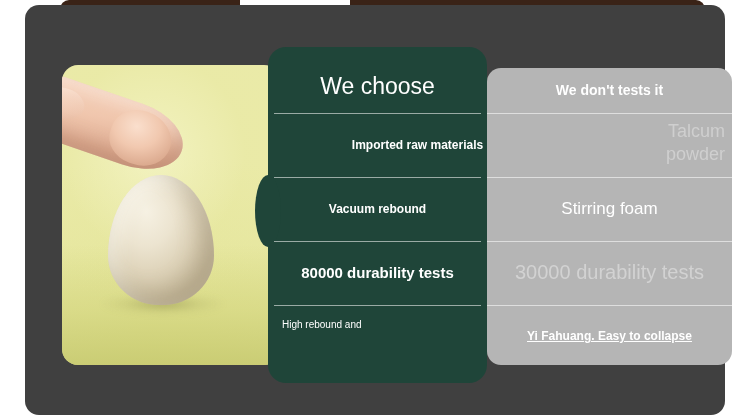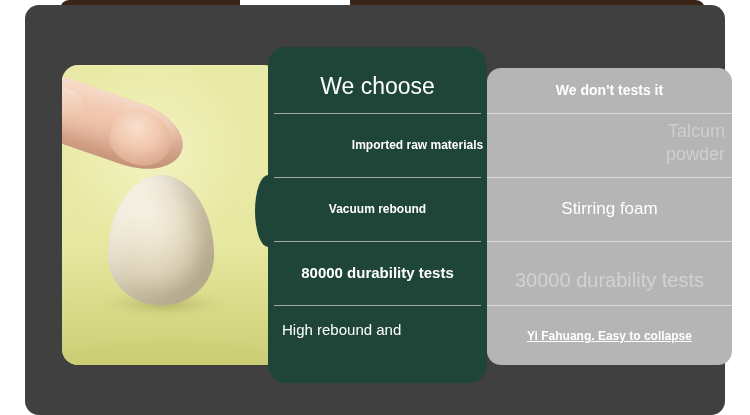--- a/index.html
+++ b/index.html
@@ -194,21 +194,21 @@
     box-sizing: border-box;
   }
   .cell.good { left: 243px; width: 219px; padding: 0 12px; }
   .cell.bad  { left: 462px; width: 245px; padding: 0 10px; }
 
   .t-head-good { font-size: 23px; font-weight: 400; }
   .t-head-bad  { font-size: 14px; font-weight: 700; }
   .t-sm        { font-size: 12px; font-weight: 700; }
   .t-md        { font-size: 15px; font-weight: 700; }
   .t-lg        { font-size: 17px; font-weight: 400; }
-  .t-xl        { font-size: 20px; font-weight: 400; margin-top: 8px; }
+  .t-xl        { font-size: 20px; font-weight: 400; }
   .t-faded     { color: #d2d2d2; font-weight: 400; }
 
   
   .cell-overlap {
     position: absolute;
     left: 462px;
     top: 110px;
     width: 245px;
     height: 60px;
     overflow: hidden;
@@ -240,21 +240,21 @@
   
   .cell-stack {
     position: absolute;
     left: 243px;
     top: 302px;
     width: 219px;
     height: 76px;
     padding: 8px 0 0 14px;
     box-sizing: border-box;
     color: #ffffff;
-    font-size: 15px;
+    font-size: 10px;
     font-weight: 400;
     line-height: 2.0;
     text-align: left;
   }
 </style>
 </head>
 <body>
 
 <div id="page-root">
 

